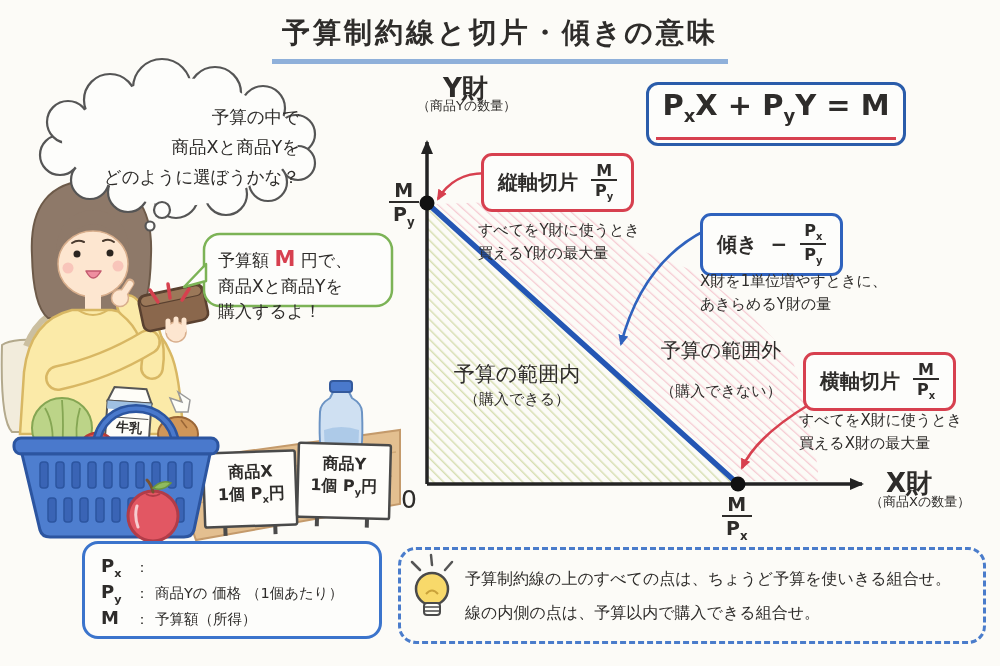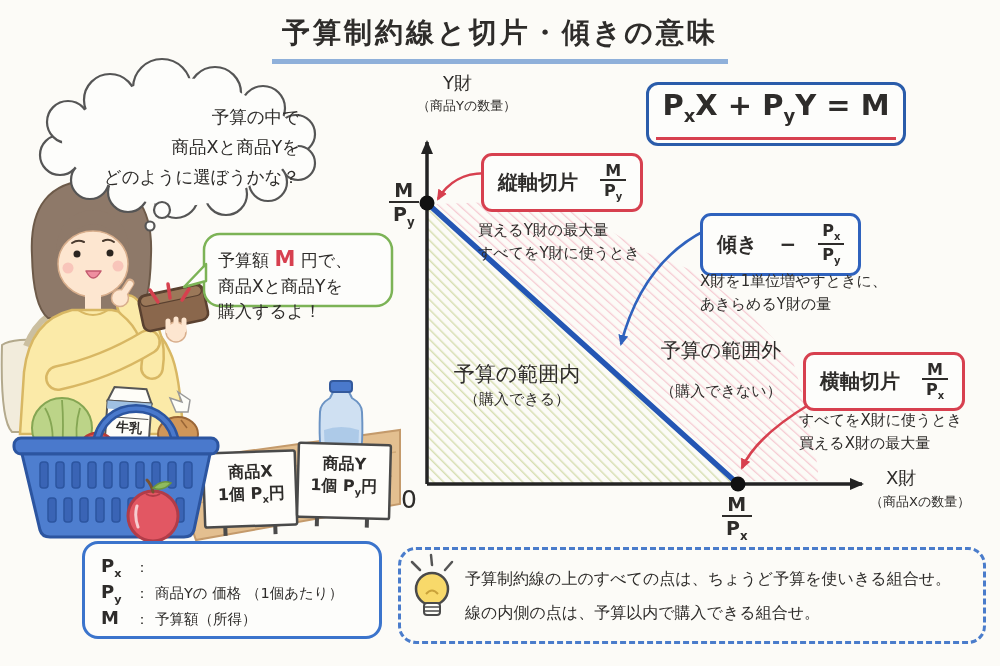--- a/index.html
+++ b/index.html
@@ -11,25 +11,25 @@
   .title span{display:inline-block;font-size:28px;font-weight:bold;letter-spacing:3px;
               border-bottom:5px solid #8fb0da;padding:0 10px 7px}
   .formula-box{left:646px;top:82px;width:254px;height:58px;border:3.5px solid #2a5caa;
                border-radius:12px;background:#fdfdfb;display:flex;align-items:center;justify-content:center}
   .formula-inner{font-size:29px;font-weight:600;border-bottom:3px solid #d7404f;padding:0 6px 12px;white-space:pre}
   sub{font-size:.62em}
   .frac{display:inline-flex;flex-direction:column;align-items:center;line-height:1.08;
         vertical-align:middle;font-weight:600;text-align:center}
   .frac .num{padding:0 4px}
   .frac .den{border-top:2.2px solid #2e2c2a;padding:1px 4px 0}
-  .axis-title{font-size:18px;font-weight:normal}
+  .axis-title{font-size:26px;font-weight:bold}
   .axis-sub{font-size:13px}
   .origin{font-size:25px}
   .callout{border-radius:11px;background:#fdfdfb;display:inline-flex;align-items:center;
-           gap:22px;padding:6px 14px;font-size:20px;font-weight:600;white-space:nowrap}
+           gap:13px;padding:6px 14px;font-size:20px;font-weight:600;white-space:nowrap}
   .callout .frac{font-size:16px}
   .callout.red{border:3px solid #d7404f}
   .callout.blue{border:3px solid #2f62bd}
   .desc{font-size:15px;line-height:1.55;white-space:nowrap}
   .region{text-align:center}
   .region .main{font-weight:normal}
   .thought-text{left:70px;top:102px;width:230px;text-align:right;font-size:17.5px;line-height:1.72;font-weight:500}
   .speech-text{left:218px;top:244px;width:165px;font-size:17px;line-height:1.45;font-weight:500}
   .speech-text .m{color:#d7404f;font-weight:bold;font-size:21px}
   .tag-text{width:90px;text-align:center;font-size:16px;font-weight:600;line-height:1.4}
@@ -256,22 +256,22 @@
 </div>
 
 <div class="abs callout red" style="left:481px;top:153px">
   <span>縦軸切片</span>
   <span class="frac">
       <span class="num">M</span>
     <span class="den"><span>P</span><sub>y</sub></span>
     </span>
 </div>
 <div class="abs desc" style="left:478px;top:219px">
-  <div>買えるY財の最大量</div>
-    <div>すべてをY財に使うとき</div>
+  <div>すべてをY財に使うとき</div>
+    <div>買えるY財の最大量</div>
 </div>
 
 <div class="abs callout blue" style="left:700px;top:213px">
   <span>傾き</span>
     <span>−</span>
   <span class="frac">
       <span class="num"><span>P</span><sub>x</sub></span>
     <span class="den"><span>P</span><sub>y</sub></span>
     </span>
 </div>

